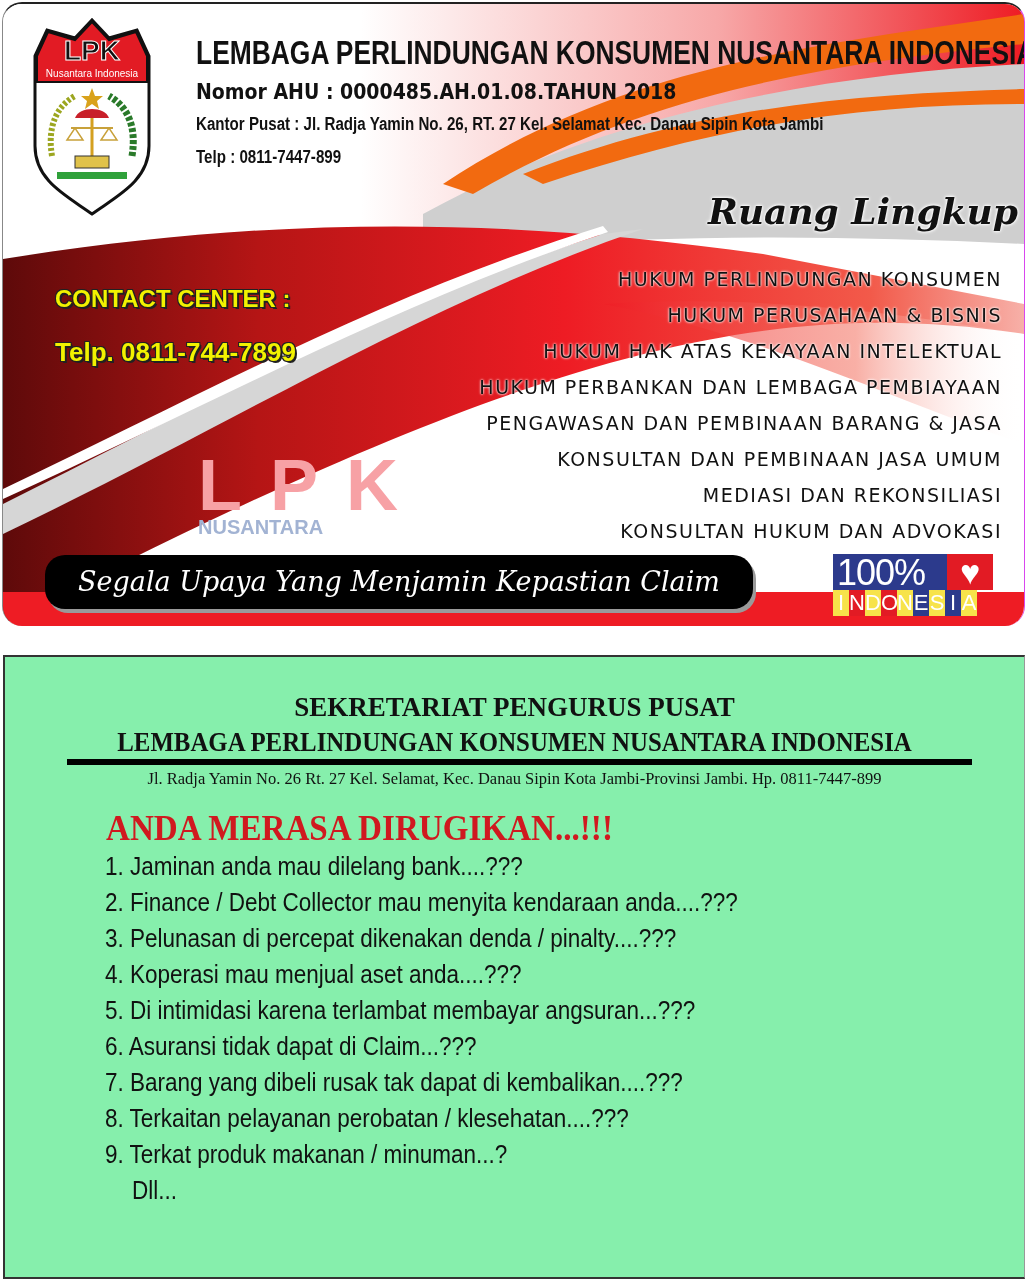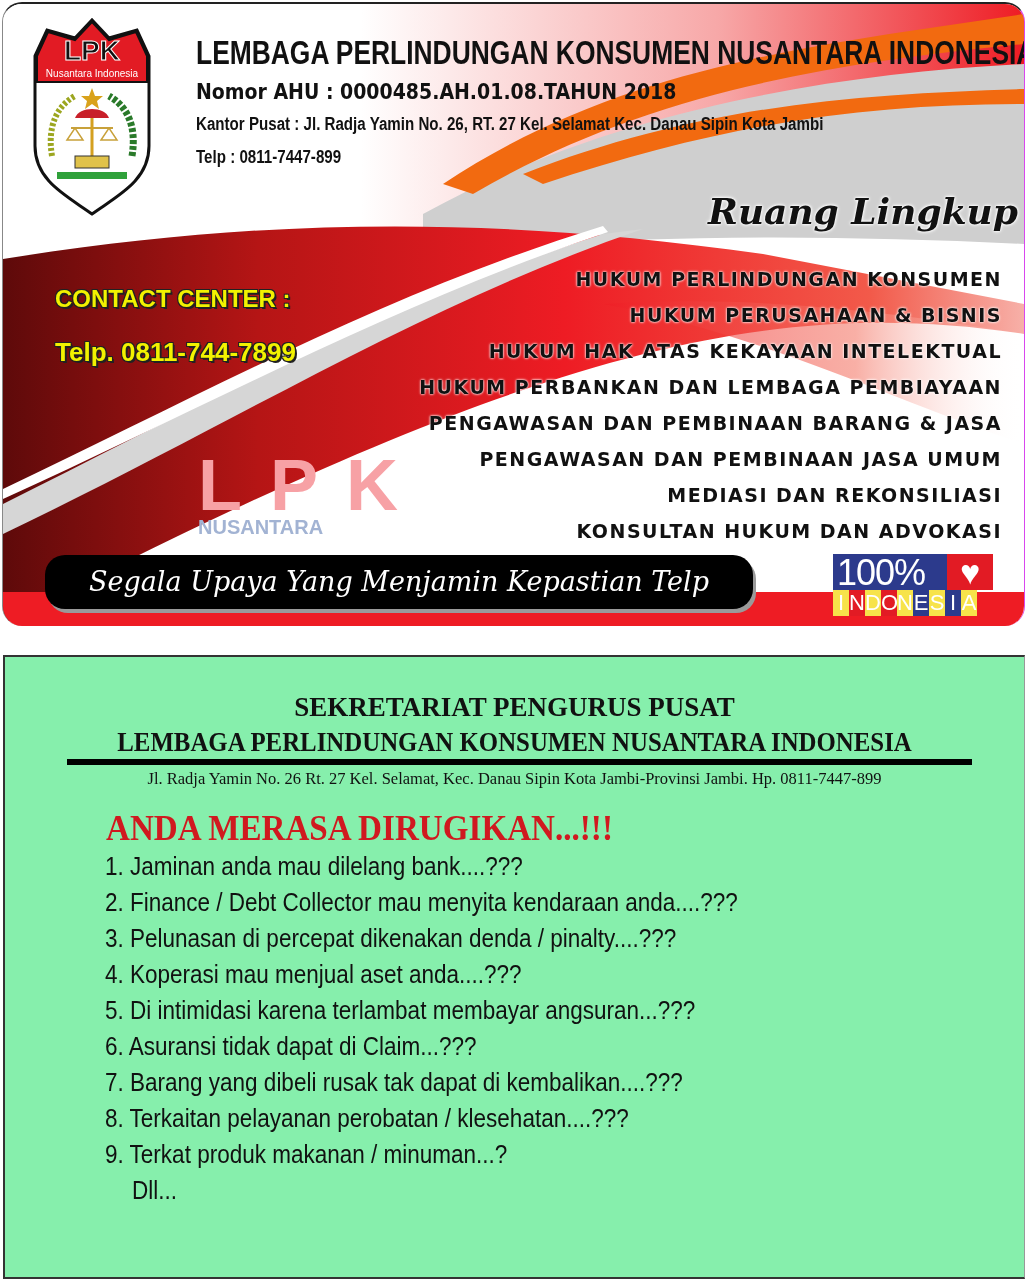--- a/index.html
+++ b/index.html
@@ -42,21 +42,21 @@
     position: absolute; left: 52px; font-weight: bold; color: #f2f200;
     font-family: Liberation Sans, sans-serif; white-space: nowrap;
     text-shadow: -1px -1px 0 #222, 1px -1px 0 #222, -1px 1px 0 #222, 1px 1px 0 #222, 2px 2px 0 #222;
   }
   .contact-label { top: 281px; font-size: 24px; }
   .contact-telp { top: 333px; font-size: 26px; }
   .scope-list {
     position: absolute; right: 22px; top: 260px; text-align: right; margin: 0; padding: 0; list-style: none;
   }
   .scope-list li {
-    font-family: "DejaVu Sans", sans-serif; font-weight: bold; font-size: 19px;
+    font-family: "DejaVu Sans", sans-serif; font-weight: normal; font-size: 19px;
     letter-spacing: 1.5px; color: #111; height: 36px; line-height: 30px; white-space: nowrap;
     text-shadow: 0 0 2px #fff, 0 0 3px #fff;
   }
   .wm-lpk {
     position: absolute; left: 195px; top: 440px; font-size: 72px; font-weight: bold;
     color: #f7a1a5; letter-spacing: 28px; white-space: nowrap;
   }
   .wm-nus {
     position: absolute; left: 195px; top: 512px; font-size: 20px; font-weight: bold;
     color: #a2b3d3; white-space: nowrap; height: 30px; overflow: hidden;
@@ -177,29 +177,29 @@
 
   <div class="contact-label">CONTACT CENTER :</div>
   <div class="contact-telp">Telp. 0811-744-7899</div>
 
   <ul class="scope-list">
     <li>HUKUM PERLINDUNGAN KONSUMEN</li>
     <li>HUKUM PERUSAHAAN &amp; BISNIS</li>
     <li>HUKUM HAK ATAS KEKAYAAN INTELEKTUAL</li>
     <li>HUKUM PERBANKAN DAN LEMBAGA PEMBIAYAAN</li>
     <li>PENGAWASAN DAN PEMBINAAN BARANG &amp; JASA</li>
-    <li>PENGAWASAN DAN PEMBINAAN JASA UMUM</li>
+    <li>KONSULTAN DAN PEMBINAAN JASA UMUM</li>
     <li>MEDIASI DAN REKONSILIASI</li>
     <li>KONSULTAN HUKUM DAN ADVOKASI</li>
   </ul>
 
   <div class="wm-lpk">LPK</div>
   <div class="wm-nus">NUSANTARA</div>
 
-  <div class="tagline">Segala Upaya Yang Menjamin Kepastian Telp</div>
+  <div class="tagline">Segala Upaya Yang Menjamin Kepastian Claim</div>
 
   <div class="badge100">
     <div class="top">
       <span class="pct">100%</span>
     </div>
     <div class="heart">♥</div>
     <div class="letters">
       <span style="background:#f7e34a">I</span>
       <span style="background:#e21b24">N</span>
       <span style="background:#f7e34a">D</span>

